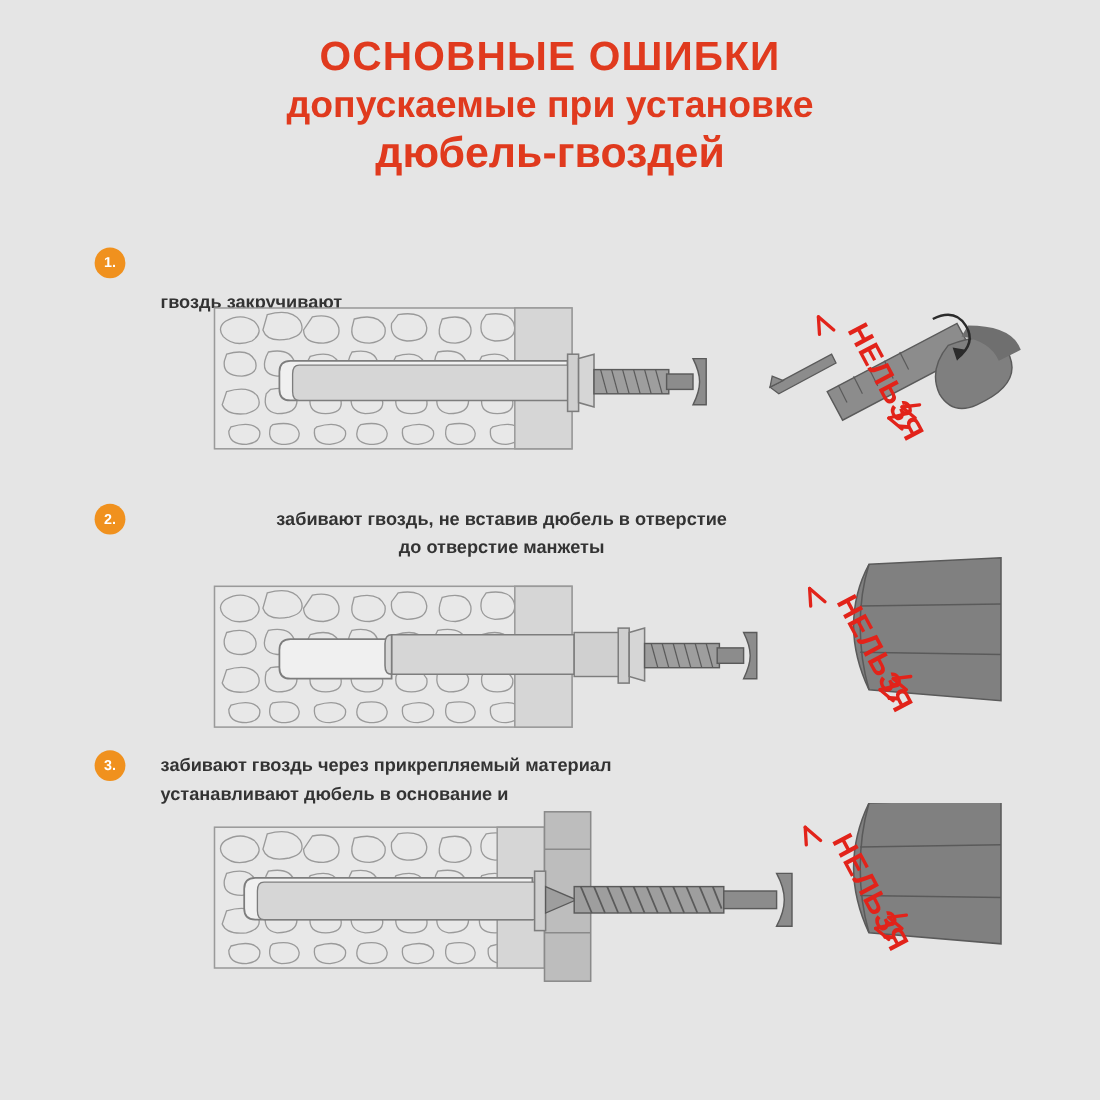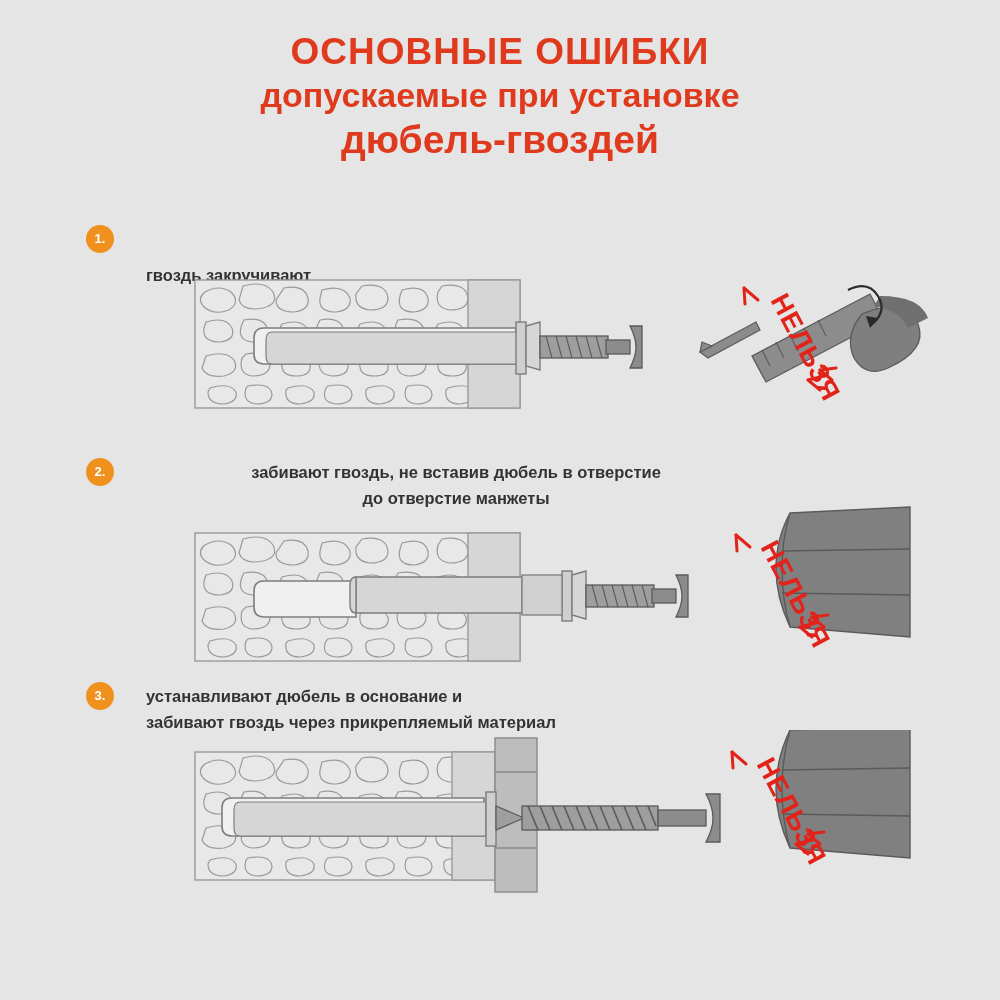--- a/index.html
+++ b/index.html
@@ -294,22 +294,22 @@
           <path d="M800 122 l12 10"></path>
         <path d="M812 112 l16 -2"></path>
           <path d="M812 112 l12 10"></path>
       </g>
     </svg>
   </div>
 
   <div class="step" style="top:682px;">
     <div class="step-badge" style="top:0;">3.</div>
     <div class="step-text" style="top:2px;">
+      <span>забивают гвоздь через прикрепляемый материал</span>
       <span>устанавливают дюбель в основание и</span>
-      <span>забивают гвоздь через прикрепляемый материал</span>
     </div>
   </div>
 
   <div class="illustration" style="top:730px;height:190px;">
     <svg width="1000" height="190" viewBox="0 0 1000 190">
 
       <g>
         <rect x="195" y="22" width="300" height="128" fill="#e8e8e8" stroke="#9a9a9a" stroke-width="1.4"></rect>
         <g fill="none" stroke="#9a9a9a" stroke-width="1.2">
           <path d="M205 34 q14 -8 26 0 q10 10 -2 18 q-16 6 -26 -4 q-6 -8 2 -14z"></path>

